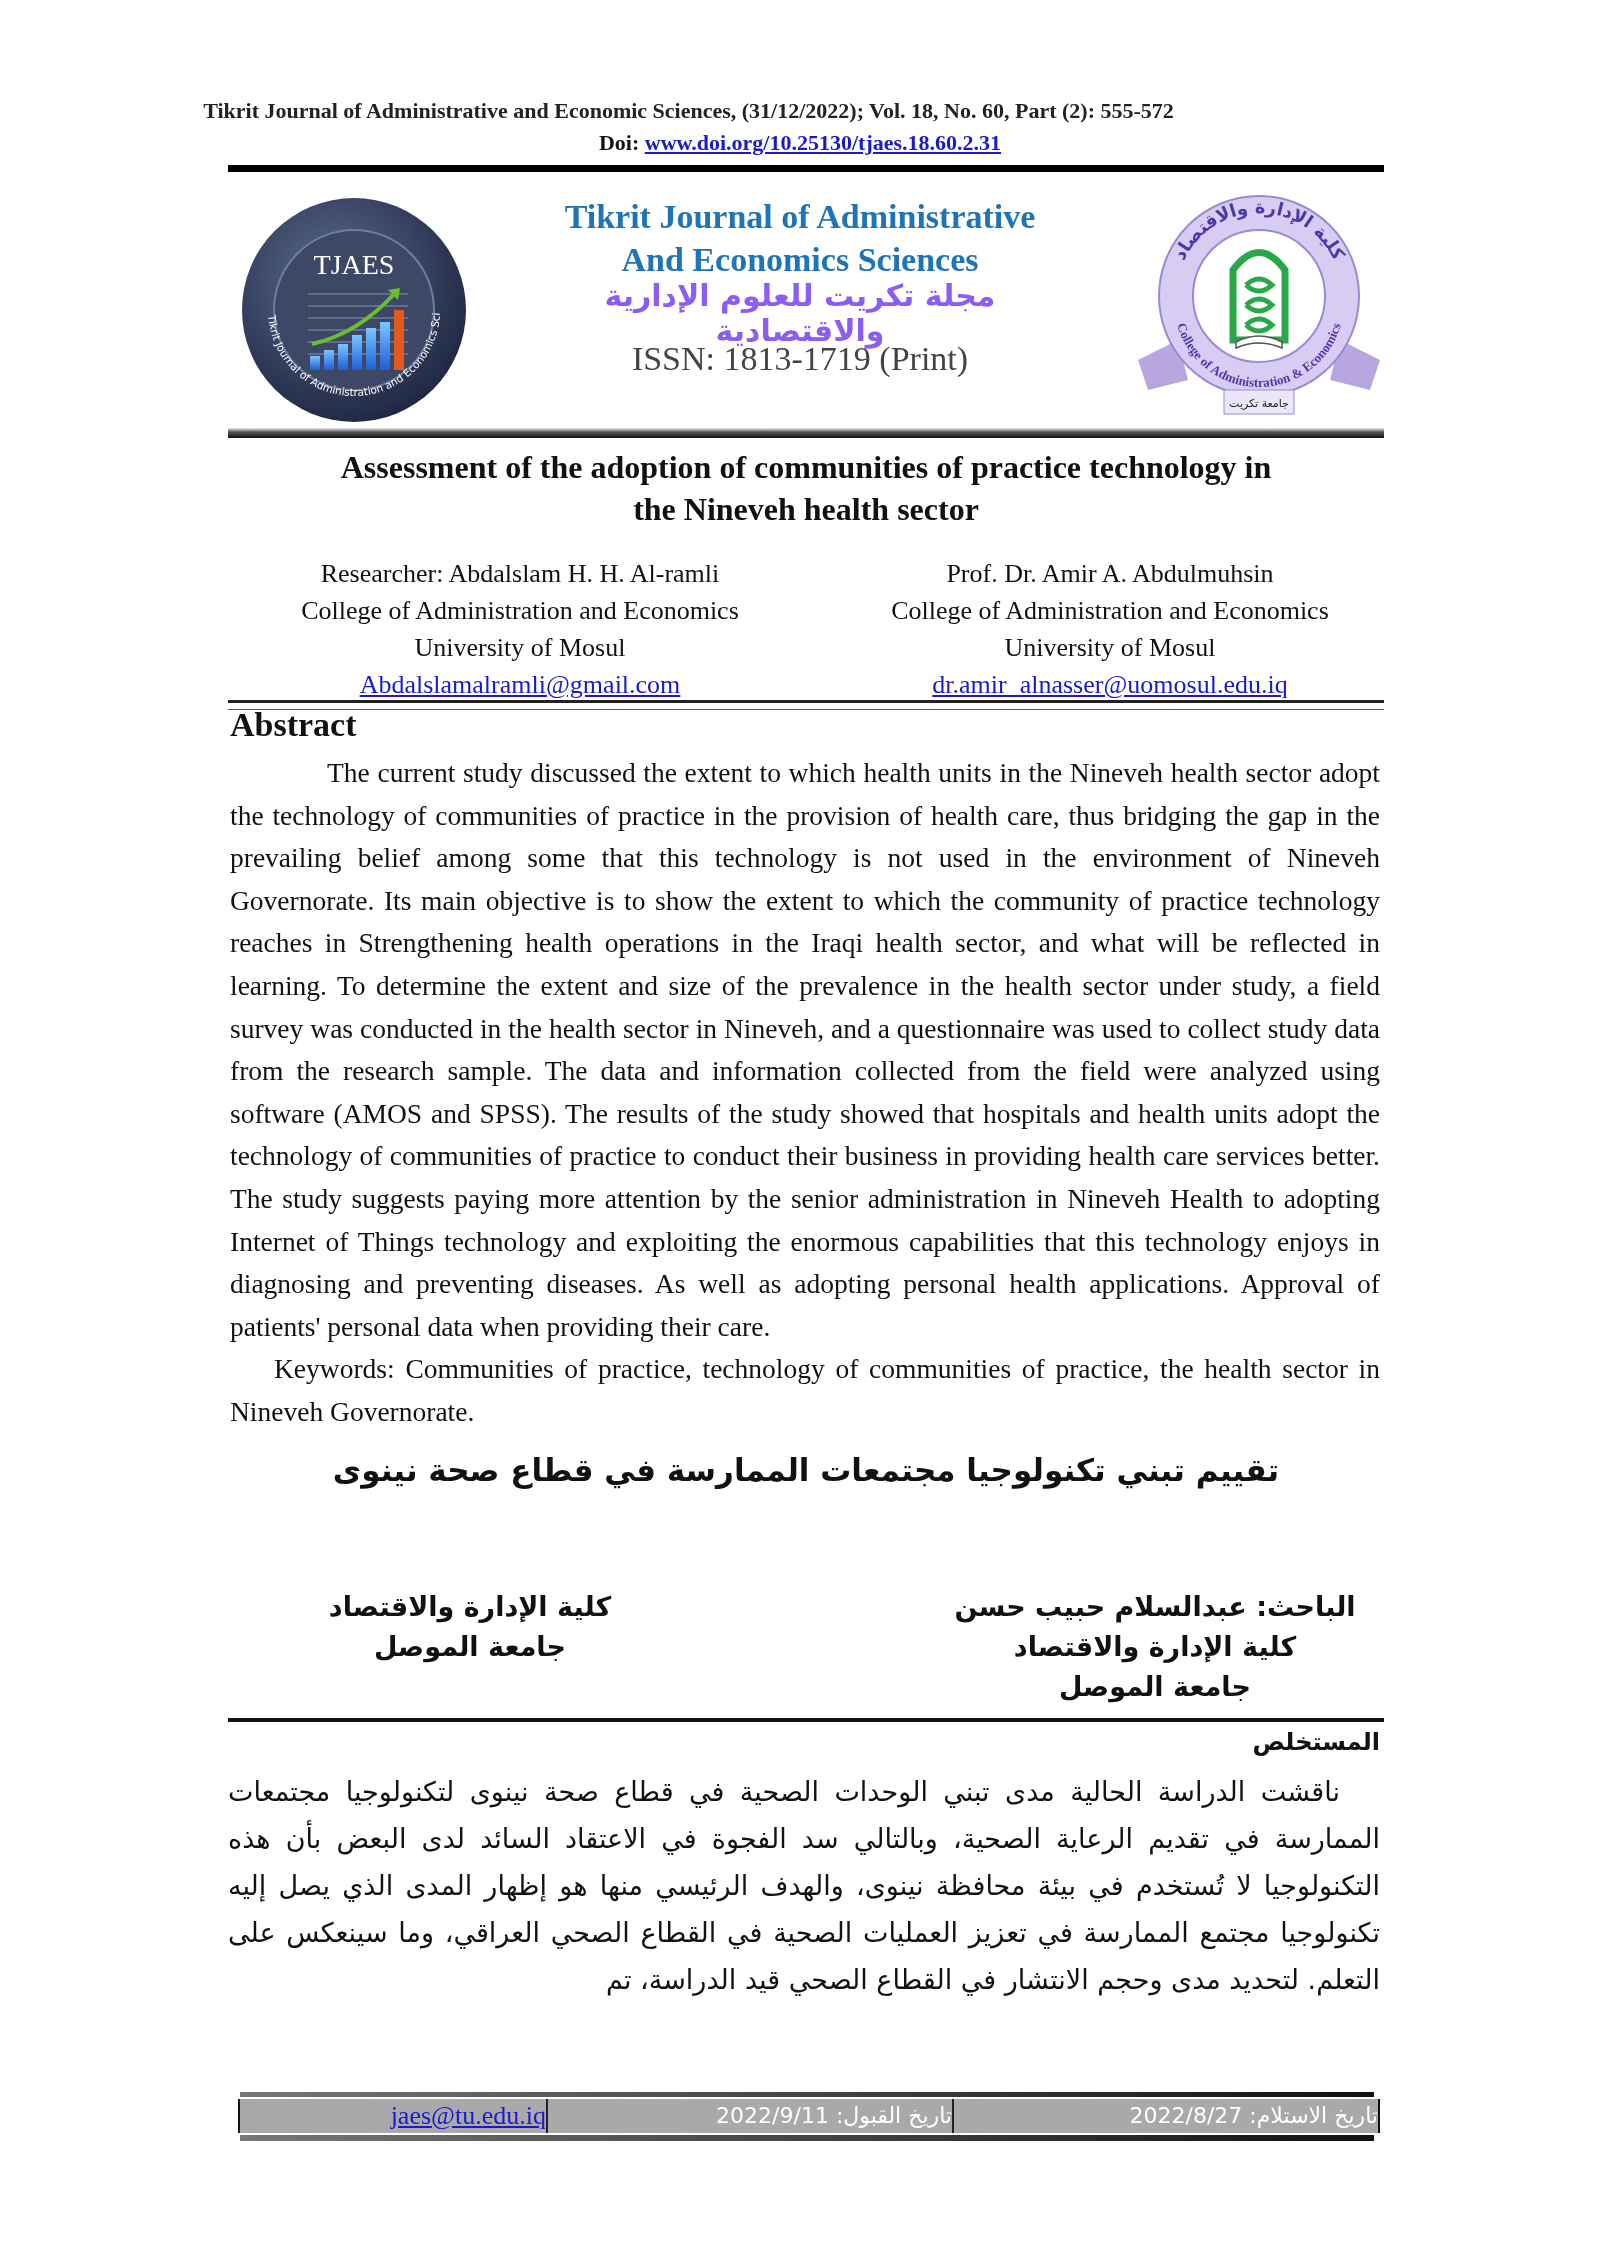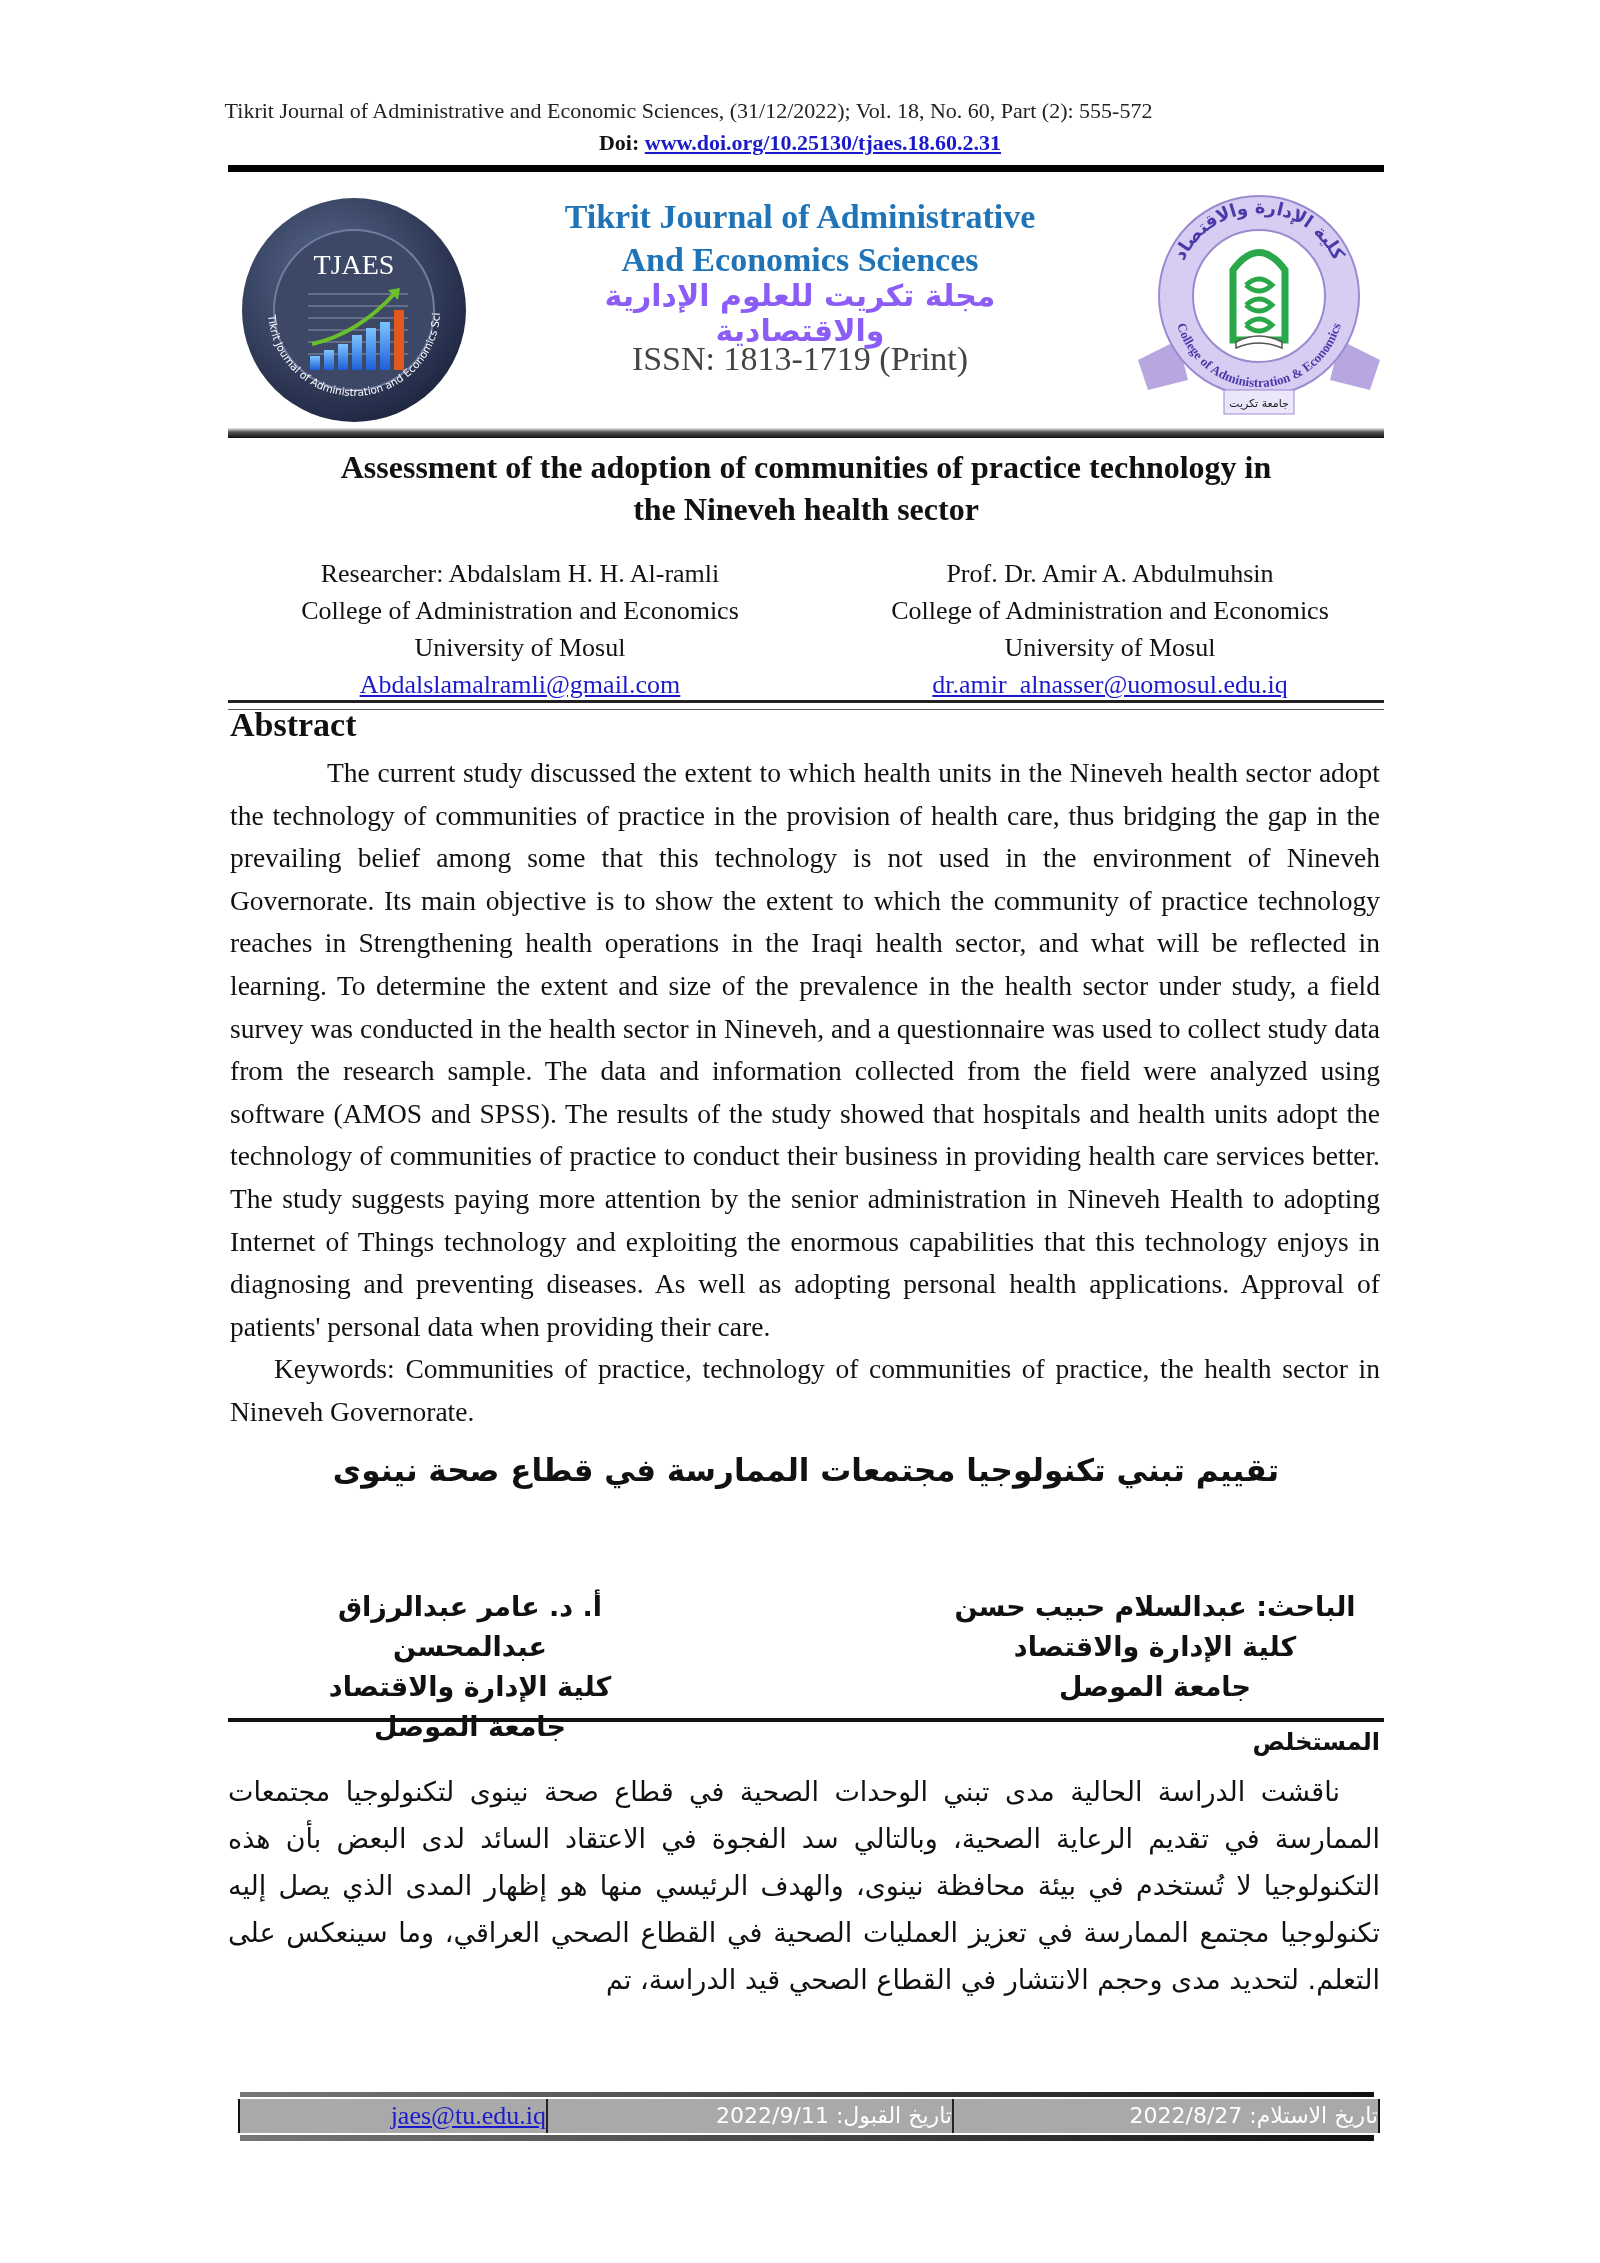--- a/index.html
+++ b/index.html
@@ -1,21 +1,21 @@
 <!DOCTYPE html>
 <html><head>
 <meta charset="utf-8">
 <style>
   html, body { margin: 0; padding: 0; background: #ffffff; }
   body { width: 1600px; height: 2263px; position: relative; overflow: hidden;
          font-family: "Liberation Serif", "DejaVu Serif", serif; color: #111; }
   .abs { position: absolute; }
 
   
-  .running { left: 0; width: 1377px; top: 98px; font-size: 22px; text-align: center; color: #222; }
+  .running { left: 0; width: 1377px; top: 98px; font-size: 22px; text-align: center; color: #222; font-weight: bold; }
   .doi { left: 0; width: 1600px; top: 130px; font-size: 22px; text-align: center; font-weight: bold; }
   .doi a { color: #1a1acc; text-decoration: underline; }
   .topbar { left: 228px; width: 1156px; top: 165px; height: 7px; background: #000; }
 
   
   .logo-left { left: 238px; top: 194px; width: 232px; height: 232px; }
   .logo-right { left: 1128px; top: 190px; width: 262px; height: 230px; }
 
   
   .mast1 { left: 520px; width: 560px; top: 195px; font-size: 34px; font-weight: bold; color: #1f73b7; text-align: center; line-height: 43px; }
@@ -164,21 +164,20 @@
   <div class="kw"><b>Keywords</b><span>: Communities of practice, technology of communities of practice, the health sector in Nineveh Governorate.</span></div>
 </div>
 
 <div class="abs ar ar-title">تقييم تبني تكنولوجيا مجتمعات الممارسة في قطاع صحة نينوى</div>
 <div class="abs ar ar-auth ar-auth-r">
   <div>الباحث: عبدالسلام حبيب حسن</div>
   <div>كلية الإدارة والاقتصاد</div>
   <div>جامعة الموصل</div>
 </div>
 <div class="abs ar ar-auth ar-auth-l">
-  <div>أ. د. عامر عبدالرزاق عبدالمحسن</div>
   <div>كلية الإدارة والاقتصاد</div>
   <div>جامعة الموصل</div>
 </div>
 <div class="abs ar-line"></div>
 <div class="abs ar ar-abs-h">المستخلص</div>
 <div class="abs ar ar-body">
   <p>ناقشت الدراسة الحالية مدى تبني الوحدات الصحية في قطاع صحة نينوى لتكنولوجيا مجتمعات الممارسة في تقديم الرعاية الصحية، وبالتالي سد الفجوة في الاعتقاد السائد لدى البعض بأن هذه التكنولوجيا لا تُستخدم في بيئة محافظة نينوى، والهدف الرئيسي منها هو إظهار المدى الذي يصل إليه تكنولوجيا مجتمع الممارسة في تعزيز العمليات الصحية في القطاع الصحي العراقي، وما سينعكس على التعلم. لتحديد مدى وحجم الانتشار في القطاع الصحي قيد الدراسة، تم</p>
 </div>
 
 <div class="abs foot-top"></div>

